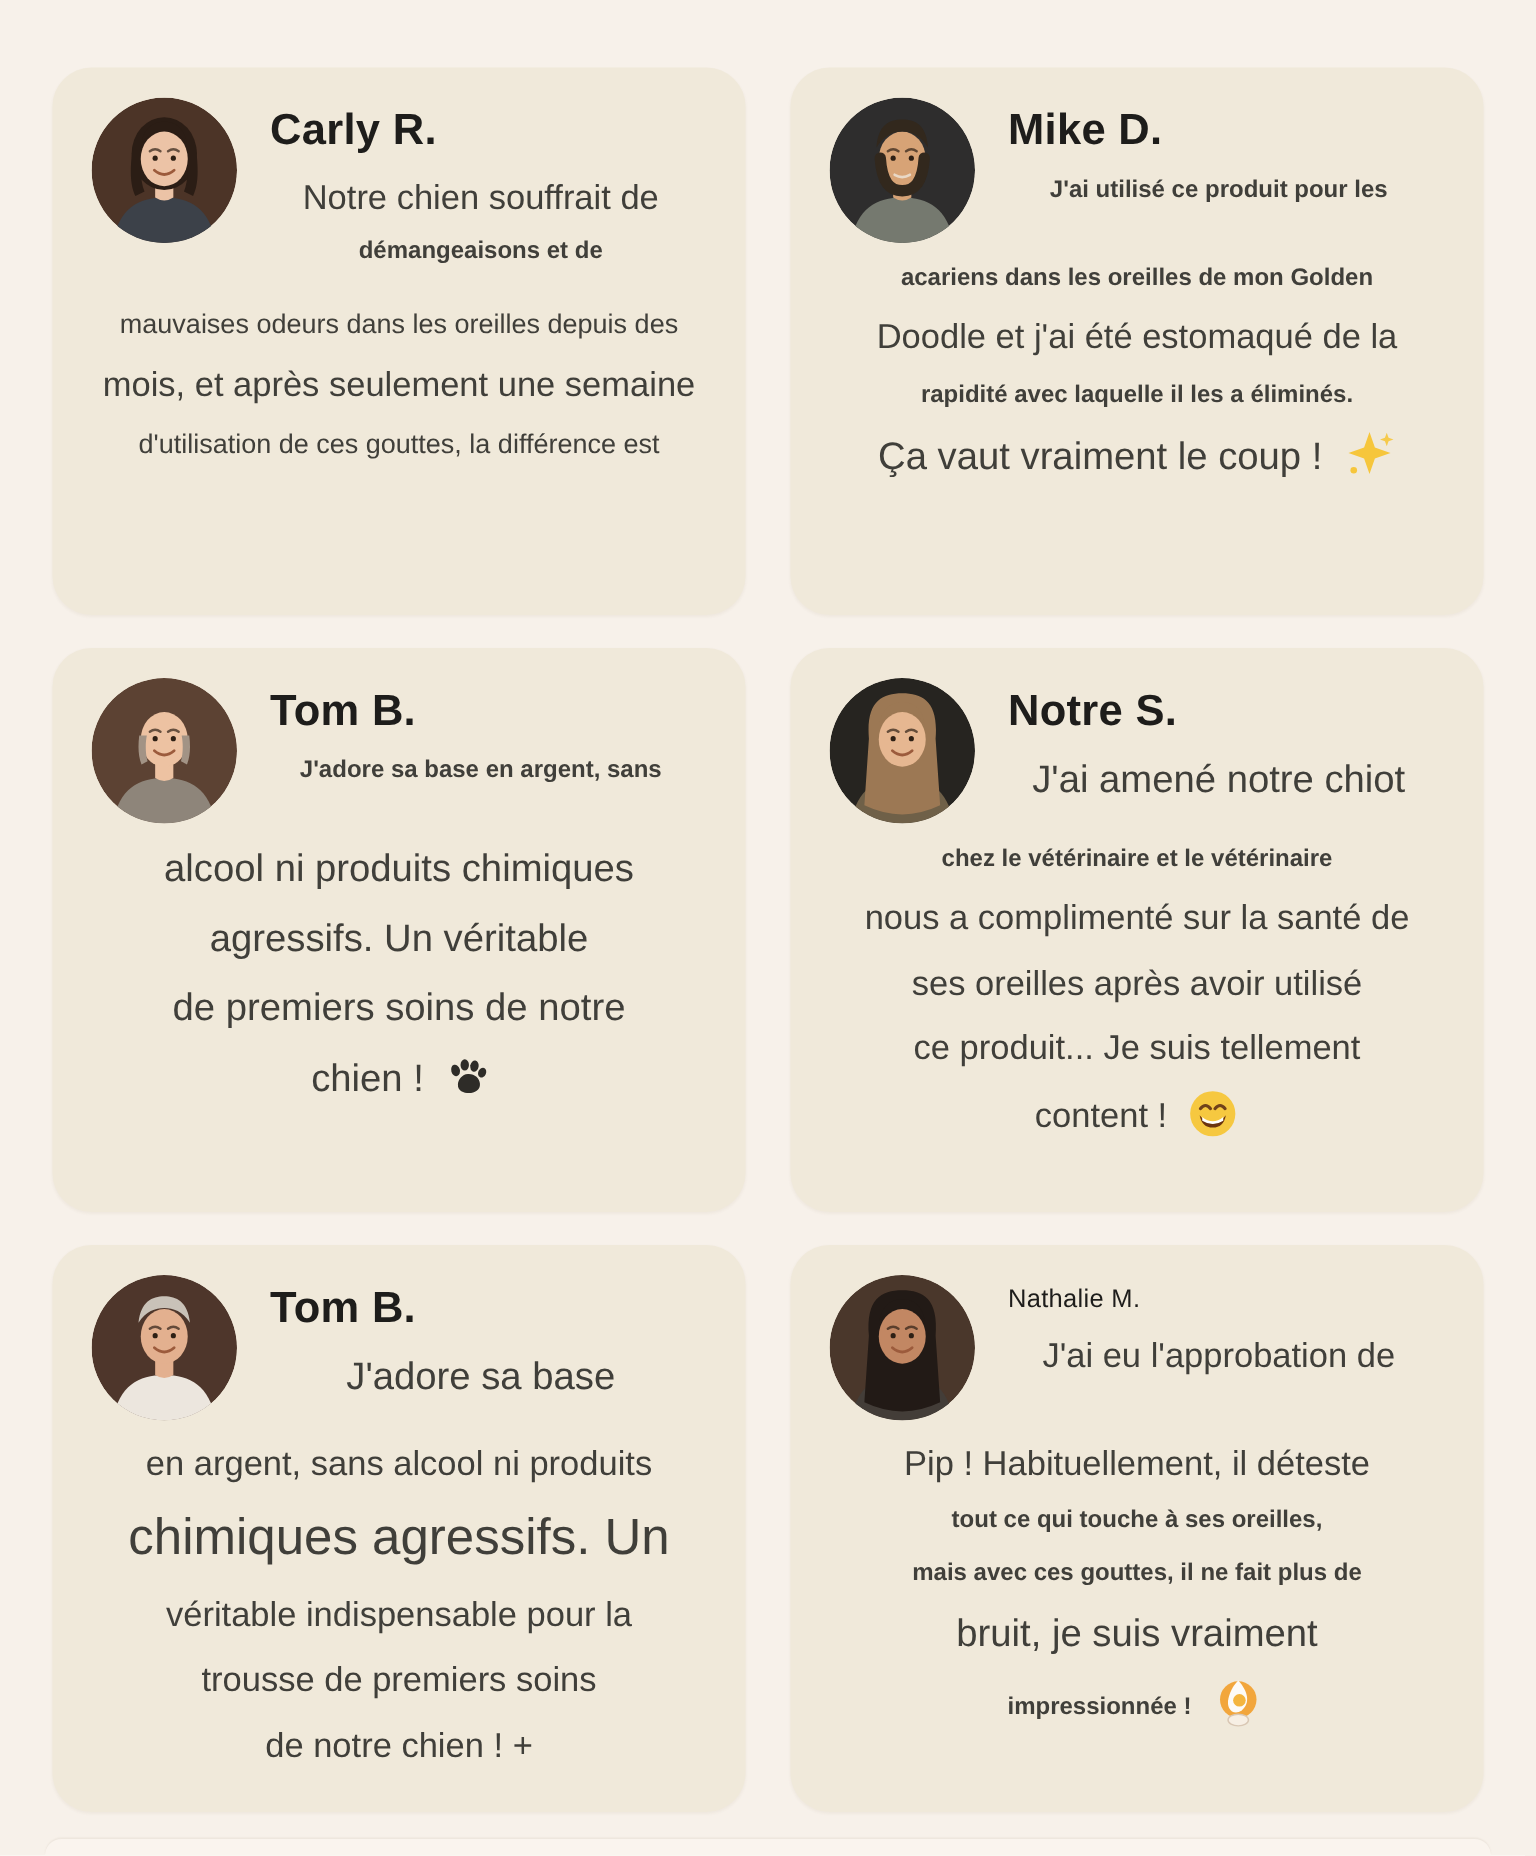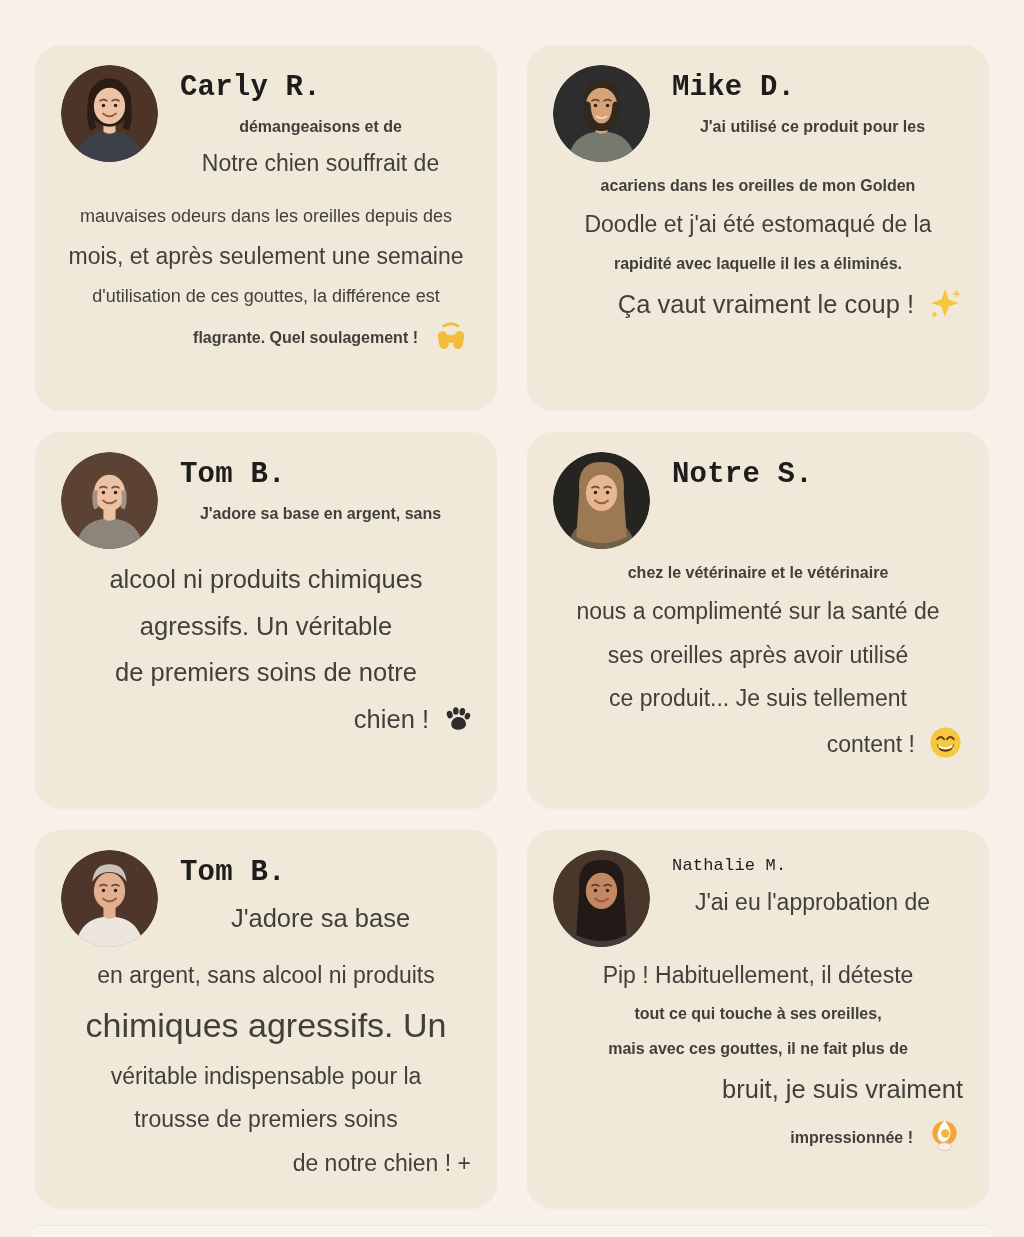--- a/index.html
+++ b/index.html
@@ -10,26 +10,26 @@
         display:grid;grid-template-columns:462px 462px;grid-template-rows:365px 376px 378px;
         column-gap:30px;row-gap:22px;}
   .card{background:var(--card-bg,#f0e9da);border-radius:26px;box-sizing:border-box;
         padding:20px 26px 16px;overflow:hidden;
         box-shadow:0 1px 2px rgba(90,70,40,.05);}
   .card-head{display:flex;align-items:flex-start;margin-bottom:14px;}
   .avatar{width:97px;height:97px;flex:0 0 97px;border-radius:50%;overflow:hidden;}
   .avatar svg{display:block;width:100%;height:100%;}
   .head-col{flex:1;min-width:0;padding-left:12px;padding-top:4px;}
   .name{font-size:29px;font-weight:700;color:var(--name-color,#1e1d1b);
-        margin:2px 0 13px;padding-left:10px;letter-spacing:.2px;font-family:Liberation Mono, monospace;}
+        margin:2px 0 13px;padding-left:10px;letter-spacing:.2px;}
   .name--light{font-size:17px;font-weight:400;}
   .line{color:var(--text-color,#403f3a);line-height:1.28;margin:0 0 14px;white-space:nowrap;}
   .head-col .line{margin-bottom:12px;}
   .align-center{text-align:center;}
-  .align-left{text-align:right;}
+  .align-left{text-align:center;}
   .size-s{font-size:18px;}
   .size-m{font-size:16px;font-weight:bold;}
   .size-l{font-size:23px;}
   .size-xl{font-size:25.5px;}
   .size-xxl{font-size:34px;}
   .emoji{display:inline-block;vertical-align:middle;margin-left:13px;transform:translateY(-3px);}
   .emoji svg{display:block;}
   .band{position:absolute;left:30px;right:30px;bottom:0;height:11px;
         background:var(--band-bg,#faf4ee);border-radius:16px 16px 0 0;
         box-shadow:0 -1px 1px rgba(120,95,60,.07);}
@@ -54,36 +54,27 @@
               <path d="M33,30 C35,19.5 41,16 48,16 C55,16 61,19.5 63,30 C58,24 53,22 48,22 C43,22 38,24 33,30 Z" fill="#2b1d15"></path>
               <circle cx="42" cy="40" r="1.7" fill="#2e2015"></circle>
               <circle cx="54" cy="40" r="1.7" fill="#2e2015"></circle>
               <path d="M38.5,35.5 q3.5,-2.6 7,0" stroke="rgba(46,32,21,.7)" stroke-width="1.6" fill="none" stroke-linecap="round"></path>
               <path d="M50.5,35.5 q3.5,-2.6 7,0" stroke="rgba(46,32,21,.7)" stroke-width="1.6" fill="none" stroke-linecap="round"></path>
               <path d="M41.5,48 Q48,53.5 54.5,48" stroke="#9c5b3c" stroke-width="1.9" fill="none" stroke-linecap="round"></path>
             </svg>
           </div>
       <div class="head-col">
         <h3 class="name">Carly R.</h3>
-      <div class="line size-m align-center"><span>démangeaisons et de</span></div>
-            <div class="line size-l align-center"><span>Notre chien souffrait de</span></div>
+      <div class="line size-l align-center"><span>Notre chien souffrait de</span></div>
+            <div class="line size-m align-center"><span>démangeaisons et de</span></div>
           </div>
     </div>
   <div class="line size-s align-center"><span>mauvaises odeurs dans les oreilles depuis des</span></div>
         <div class="line size-l align-center"><span>mois, et après seulement une semaine</span></div>
         <div class="line size-s align-center"><span>d'utilisation de ces gouttes, la différence est</span></div>
-        <div class="line size-m align-left"><span>flagrante. Quel soulagement !</span><span class="emoji"><svg width="40" height="33" viewBox="0 0 40 33" xmlns="http://www.w3.org/2000/svg">
-              <path d="M13,7 Q20,2.5 27,7" stroke="#f2bd3a" stroke-width="3" fill="none" stroke-linecap="round"></path>
-              <g fill="#f2bd3a">
-                <rect x="7.5" y="12" width="9.5" height="18" rx="4.7" transform="rotate(-10 12.2 21)"></rect>
-                <rect x="23" y="12" width="9.5" height="18" rx="4.7" transform="rotate(10 27.8 21)"></rect>
-                <rect x="16.3" y="15.5" width="4" height="8.5" rx="2" transform="rotate(-10 18.3 19.7)"></rect>
-                <rect x="19.7" y="15.5" width="4" height="8.5" rx="2" transform="rotate(10 21.7 19.7)"></rect>
-              </g>
-            </svg></span></div>
       </article>
       <article class="card">
     <div class="card-head">
       <div class="avatar">
             <svg viewBox="0 0 96 96" xmlns="http://www.w3.org/2000/svg">
               <circle cx="48" cy="48" r="48" fill="#2e2d2d"></circle>
               <path d="M14,96 C18,73 31,66 48,66 C65,66 78,73 82,96 Z" fill="#75796f"></path>
               <path d="M42,50 h12 v16 q-6,4 -12,0 Z" fill="#d7a376"></path>
               <ellipse cx="48" cy="55" rx="7" ry="3" fill="rgba(0,0,0,0.08)"></ellipse>
               <ellipse cx="48" cy="40.5" rx="15.5" ry="18" fill="#d7a376"></ellipse>
@@ -159,20 +150,21 @@
               <path d="M33,30 C35,19.5 41,16 48,16 C55,16 61,19.5 63,30 C58,24 53,22 48,22 C43,22 38,24 33,30 Z" fill="#9c7854"></path>
               <circle cx="42" cy="40" r="1.7" fill="#2e2015"></circle>
               <circle cx="54" cy="40" r="1.7" fill="#2e2015"></circle>
               <path d="M38.5,35.5 q3.5,-2.6 7,0" stroke="rgba(46,32,21,.7)" stroke-width="1.6" fill="none" stroke-linecap="round"></path>
               <path d="M50.5,35.5 q3.5,-2.6 7,0" stroke="rgba(46,32,21,.7)" stroke-width="1.6" fill="none" stroke-linecap="round"></path>
               <path d="M41.5,48 Q48,53.5 54.5,48" stroke="#9c5b3c" stroke-width="1.9" fill="none" stroke-linecap="round"></path>
             </svg>
           </div>
       <div class="head-col">
         <h3 class="name">Notre S.</h3>
+      <div class="line size-xl align-center"><span>J'ai amené notre chiot</span></div>
           </div>
     </div>
   <div class="line size-m align-center"><span>chez le vétérinaire et le vétérinaire</span></div>
         <div class="line size-l align-center"><span>nous a complimenté sur la santé de</span></div>
         <div class="line size-l align-center"><span>ses oreilles après avoir utilisé</span></div>
         <div class="line size-l align-center"><span>ce produit... Je suis tellement</span></div>
         <div class="line size-l align-left"><span>content !</span><span class="emoji"><svg width="35" height="35" viewBox="0 0 36 36" xmlns="http://www.w3.org/2000/svg">
               <circle cx="18" cy="18" r="15.5" fill="#f6c840"></circle>
               <path d="M9.5,14.5 q3.5,-4.2 7,0" stroke="#70411a" stroke-width="2.1" fill="none" stroke-linecap="round"></path>
               <path d="M19.5,14.5 q3.5,-4.2 7,0" stroke="#70411a" stroke-width="2.1" fill="none" stroke-linecap="round"></path>

